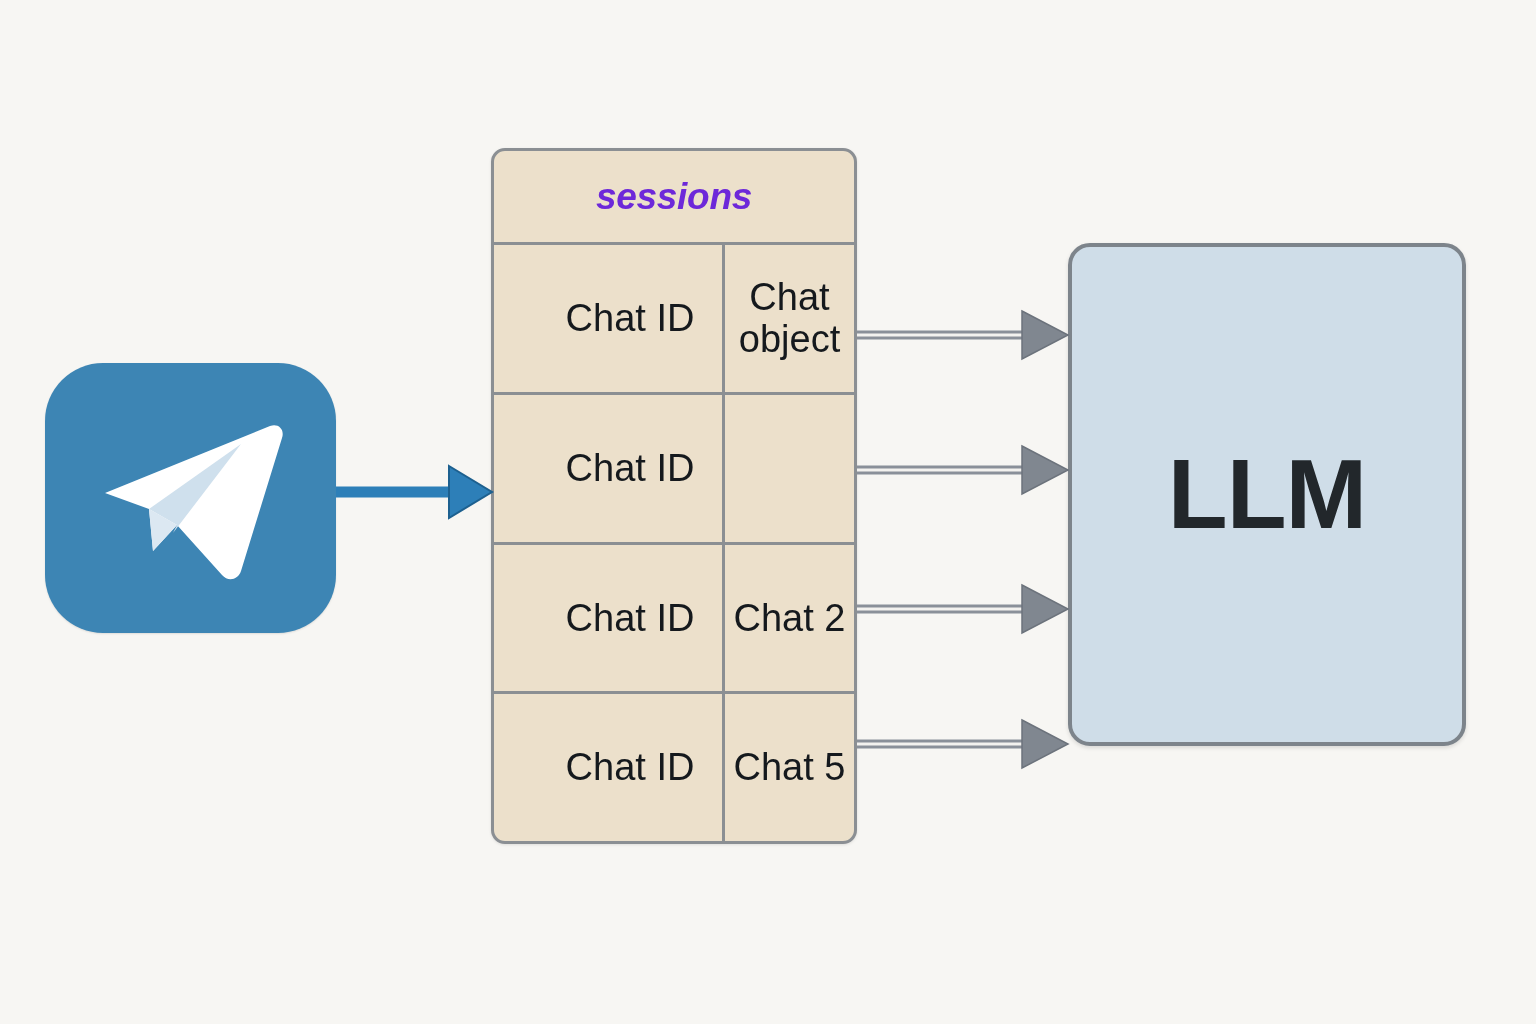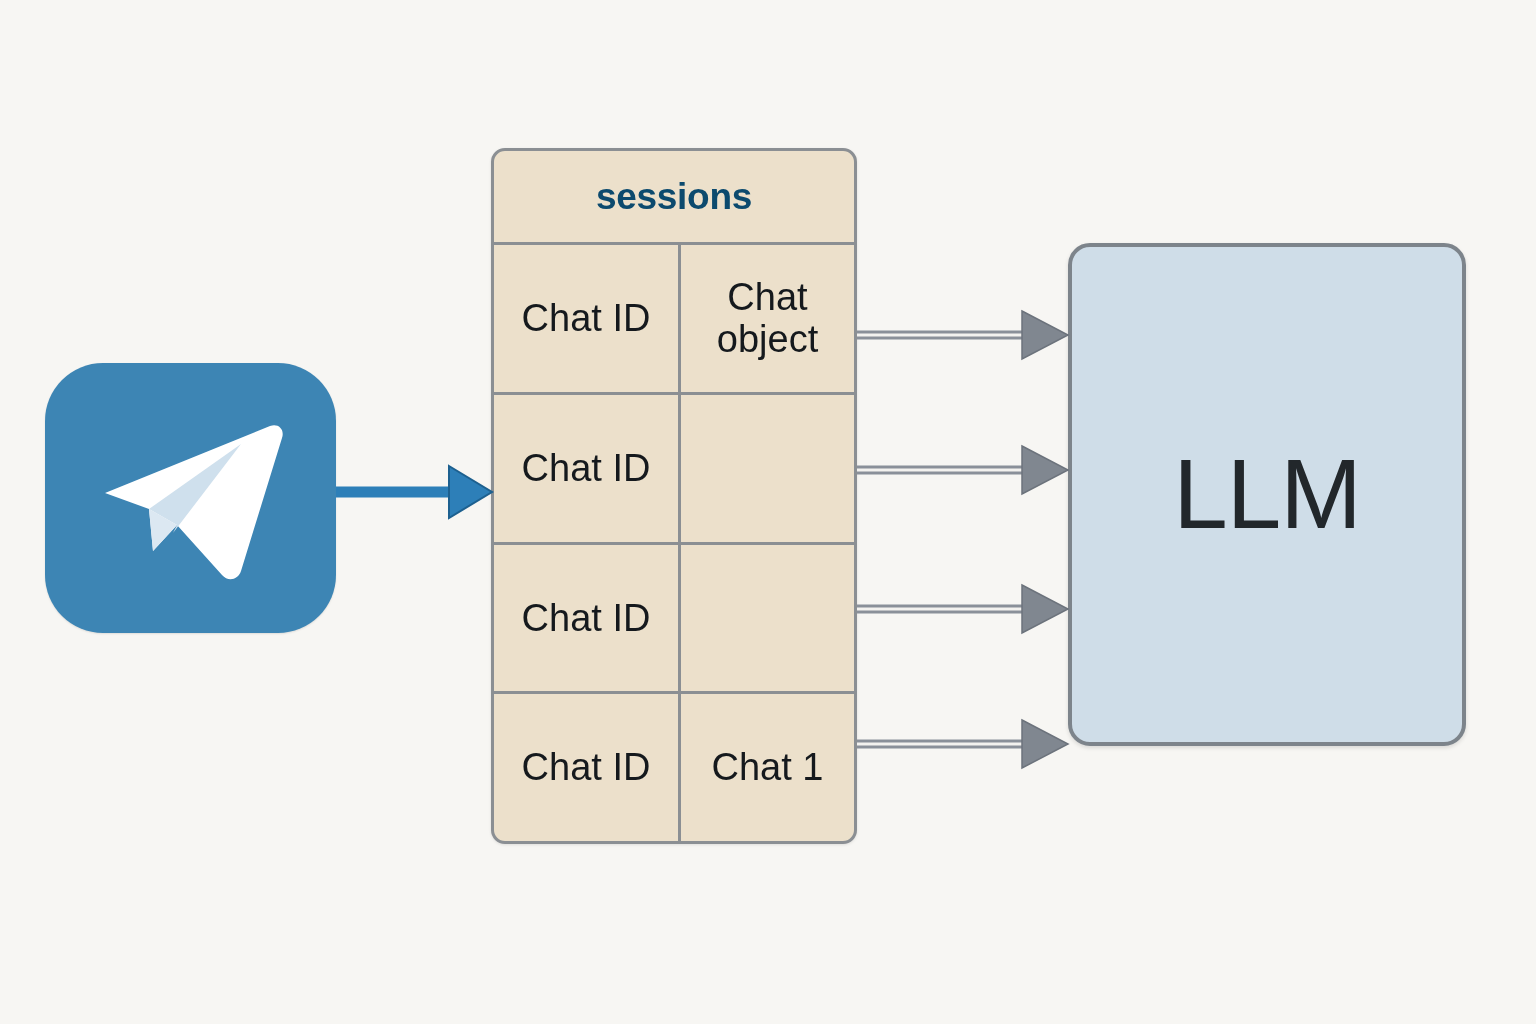--- a/index.html
+++ b/index.html
@@ -60,22 +60,23 @@
     flex: none;
     display: flex;
     align-items: center;
     justify-content: center;
     border-bottom: 3px solid #8b8f93;
     box-sizing: border-box;
   }
   .table-header-label {
     font-size: 37px;
     font-weight: bold;
-    color: #0c4a6e;
+    color: #6d28d9;
     letter-spacing: -0.3px;
+    font-style: italic;
   }
   .table-row {
     flex: 1 1 0;
     display: flex;
     border-bottom: 3px solid #8b8f93;
     box-sizing: border-box;
   }
   .table-row:last-child {
     border-bottom: none;
   }
@@ -86,20 +87,21 @@
     text-align: center;
     font-size: 38px;
     color: #15191d;
     line-height: 1.12;
     box-sizing: border-box;
   }
   .cell-key {
     width: 187px;
     flex: none;
     border-right: 3px solid #8b8f93;
+    margin-left: 44px;
   }
   .cell-val {
     flex: 1 1 auto;
     border-radius: 17px;
   }
 
   
   .llm-box {
     position: absolute;
     left: 1068px;
@@ -110,21 +112,21 @@
     border: 4px solid #7d848b;
     border-radius: 22px;
     box-sizing: border-box;
     display: flex;
     align-items: center;
     justify-content: center;
     box-shadow: 0 2px 4px rgba(0,0,0,0.12);
   }
   .llm-label {
     font-size: 98px;
-    font-weight: normal;
+    font-weight: bold;
     color: #22272b;
     letter-spacing: -1px;
   }
 
   
   #arrows {
     position: absolute;
     left: 0;
     top: 0;
     width: 1536px;
@@ -154,25 +156,26 @@
       <div class="cell cell-key">Chat ID</div>
       <div class="cell cell-val">Chat object</div>
     </div>
 
     <div class="table-row">
       <div class="cell cell-key">Chat ID</div>
     </div>
 
     <div class="table-row">
       <div class="cell cell-key">Chat ID</div>
-    </div>
-
-    <div class="table-row">
-      <div class="cell cell-key">Chat ID</div>
-      <div class="cell cell-val">Chat 1</div>
+      <div class="cell cell-val">Chat 2</div>
+    </div>
+
+    <div class="table-row">
+      <div class="cell cell-key">Chat ID</div>
+      <div class="cell cell-val">Chat 5</div>
     </div>
   </div>
 
   <div class="llm-box">
     <span class="llm-label">LLM</span>
   </div>
 
   <svg id="arrows" viewBox="0 0 1536 1024">
 
     <g>

